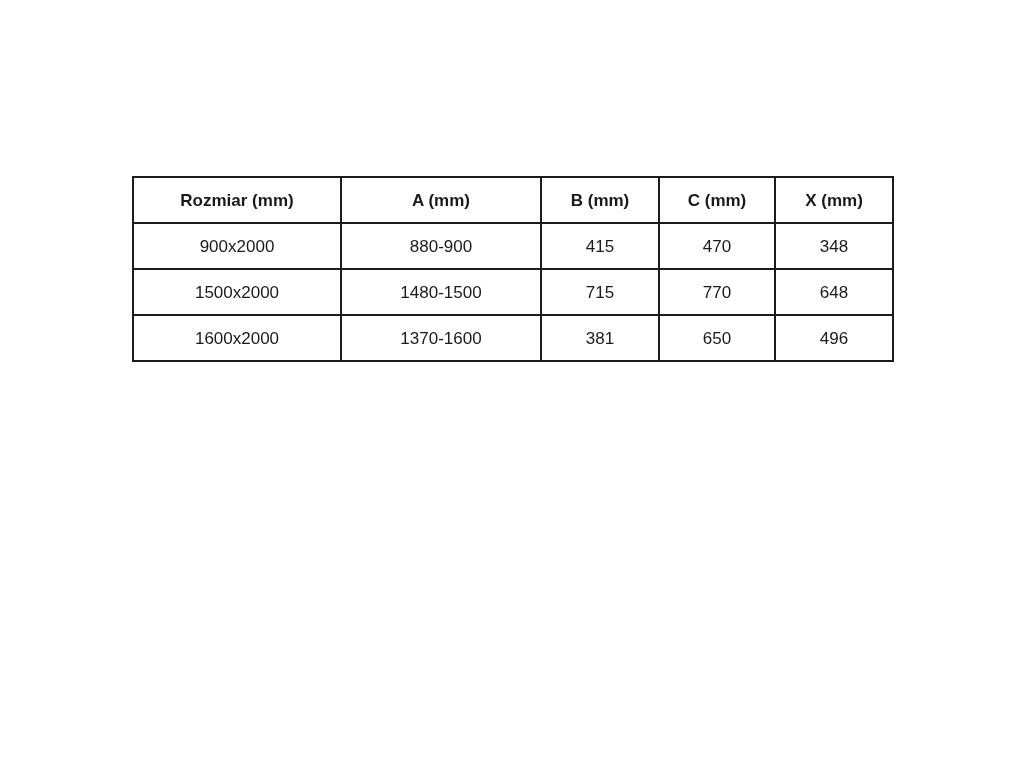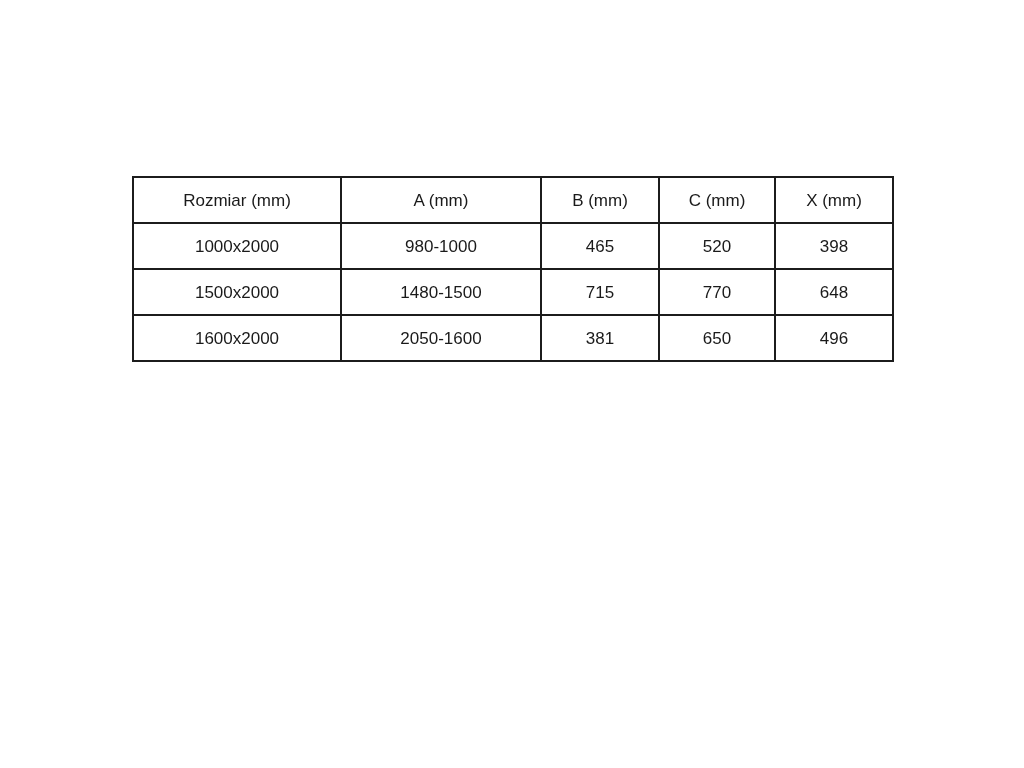--- a/index.html
+++ b/index.html
@@ -32,21 +32,21 @@
     text-align: center;
     vertical-align: middle;
     height: 44px;
     padding: 0 4px;
     color: #1a1a1a;
     font-size: 17px;
     line-height: 1;
     white-space: nowrap;
   }
   table.size-table th {
-    font-weight: normal;
+    font-weight: bold;
   }
   table.size-table td {
     font-weight: normal;
   }
   col.c-rozmiar { width: 208px; }
   col.c-a { width: 200px; }
   col.c-b { width: 118px; }
   col.c-c { width: 116px; }
   col.c-x { width: 118px; }
 </style>
@@ -66,35 +66,35 @@
       <tr>
         <th>Rozmiar (mm)</th>
         <th>A (mm)</th>
         <th>B (mm)</th>
         <th>C (mm)</th>
         <th>X (mm)</th>
       </tr>
     </thead>
     <tbody>
       <tr>
-        <td>1000x2000</td>
-        <td>980-1000</td>
-        <td>465</td>
-        <td>520</td>
-        <td>398</td>
+        <td>900x2000</td>
+        <td>880-900</td>
+        <td>415</td>
+        <td>470</td>
+        <td>348</td>
       </tr>
       <tr>
         <td>1500x2000</td>
         <td>1480-1500</td>
         <td>715</td>
         <td>770</td>
         <td>648</td>
       </tr>
       <tr>
         <td>1600x2000</td>
-        <td>2050-1600</td>
+        <td>1370-1600</td>
         <td>381</td>
         <td>650</td>
         <td>496</td>
       </tr>
     </tbody>
   </table>
 </div>
 
 </body></html>

